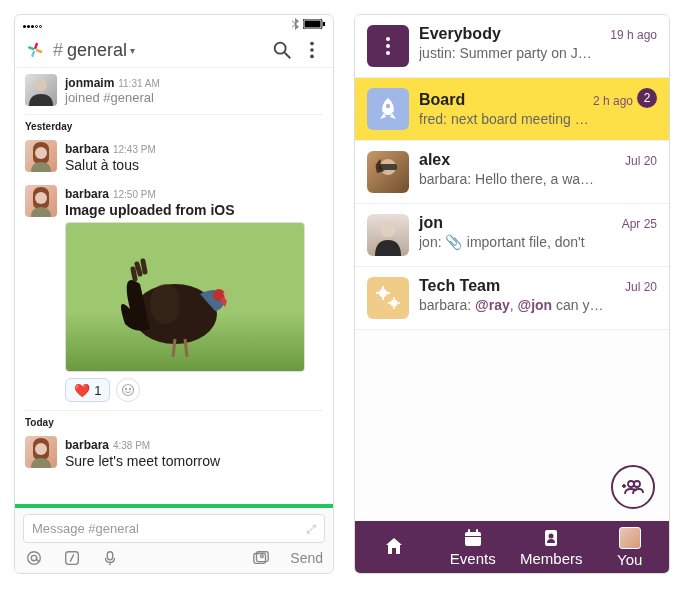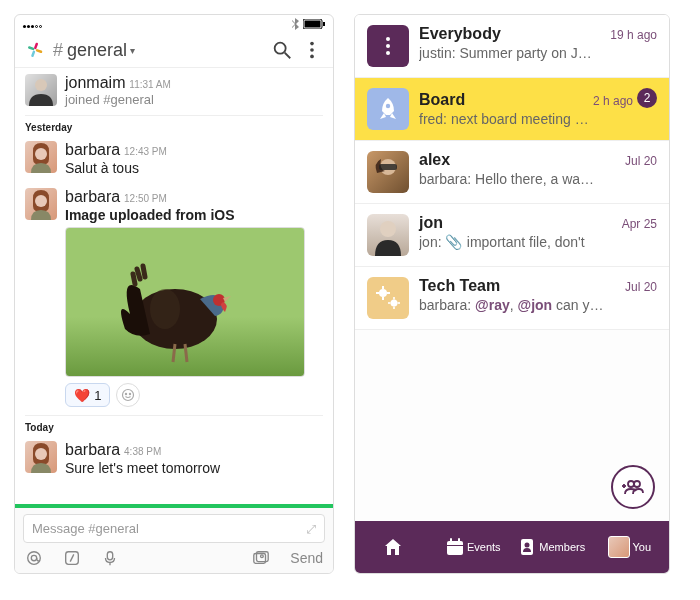--- a/index.html
+++ b/index.html
@@ -49,21 +49,21 @@
   .chan-title { font-weight:400; font-size:18px; color:#444; flex:1; display:flex; align-items:center; gap:3px;}
   .chan-title .hash { color:#888; margin-right:1px;}
   .chan-drop { font-size:10px; color:#666; }
   .hicon { width:22px; height:22px; color:#444; }
   .messages { flex:1; overflow:hidden; padding: 0 10px; font-size:14px; color:#222; }
   .msg { display:flex; gap:8px; padding:6px 0; }
   .avatar { width:32px; height:32px; border-radius:4px; background:#ccc; flex-shrink:0; overflow:hidden; }
   .avatar.female { background: linear-gradient(135deg,#e8c8b8,#d89878); }
   .avatar.male { background: linear-gradient(135deg,#e0e0e0,#a0a0a0); }
   .msg-body { flex:1; min-width:0; }
-  .msg-name { font-weight:400; font-size:16px; display:inline; }
+  .msg-name { font-weight:700; font-size:12px; display:inline; }
   .msg-time { font-size:10px; color:#999; margin-left:0; }
   .msg-text { font-size:14px; color:#222; margin-top:1px; }
   .msg-sub { font-size:13px; color:#888; }
   .msg-title { font-weight:700; font-size:14px; margin-top:1px; }
   .date-sep { font-weight:700; font-size:10px; padding:6px 0 2px; border-top:1px solid #eee; margin-top:2px;}
   .image-attach {
     margin-top:4px;
     width: 240px;
     height: 150px;
     border:1px solid #ddd;
@@ -155,22 +155,22 @@
     display:flex; align-items:center; justify-content:center;
     color:#5b2a59;
   }
   .tabbar {
     height:52px;
     background:#5b2a59;
     display:flex;
   }
   .tab {
     flex:1;
-    display:flex; flex-direction:row; align-items:center; justify-content:center;
-    color:#fff; font-size:11px; gap:2px;
+    display:flex; flex-direction:column; align-items:center; justify-content:center;
+    color:#fff; font-size:15px; gap:2px;
   }
   .tab .ticon { width:20px; height:20px; }
   .tab.you .pic { width:22px; height:22px; border-radius:3px; background:linear-gradient(135deg,#e8c8b8,#d89878); border:1px solid #fff;}
   .expand-icon { font-size:12px; color:#bbb; }
 </style>
 </head>
 <body>
 
 <div class="phone left">
 

